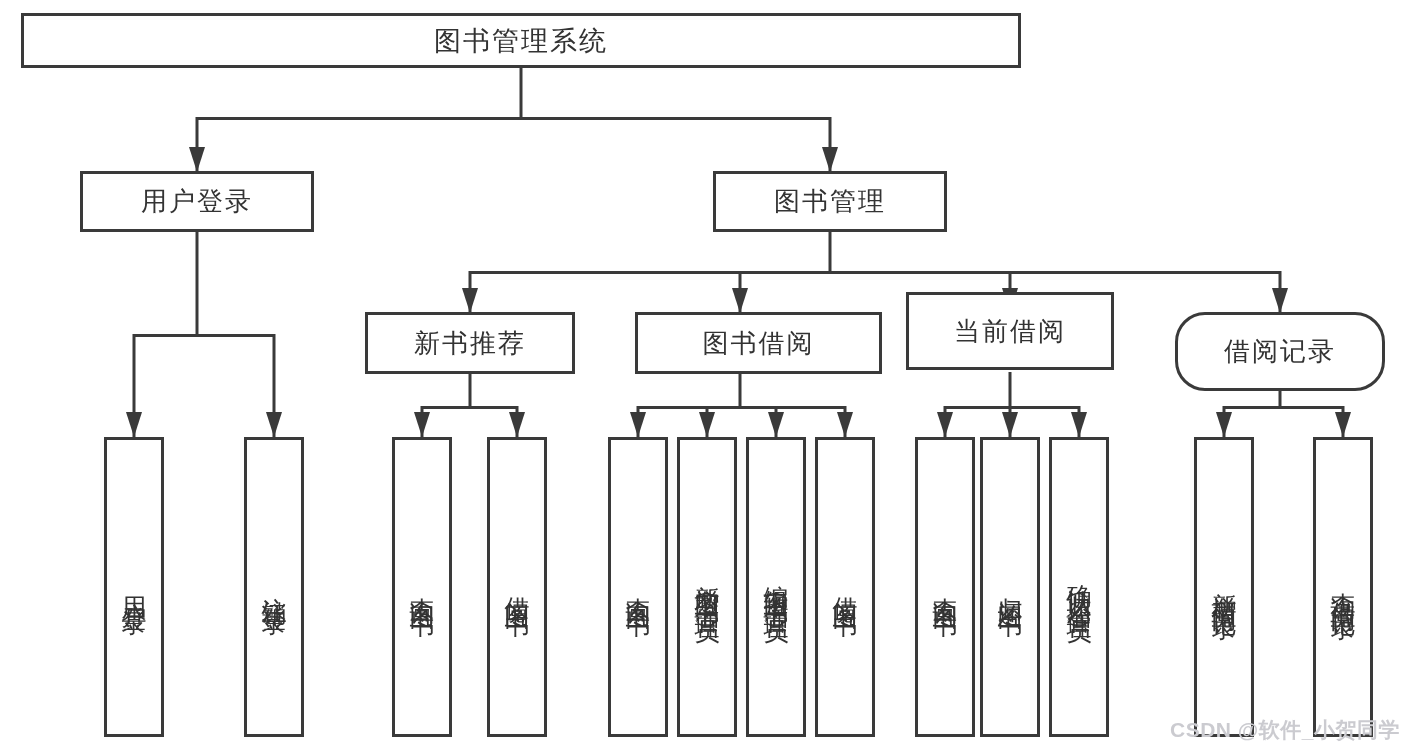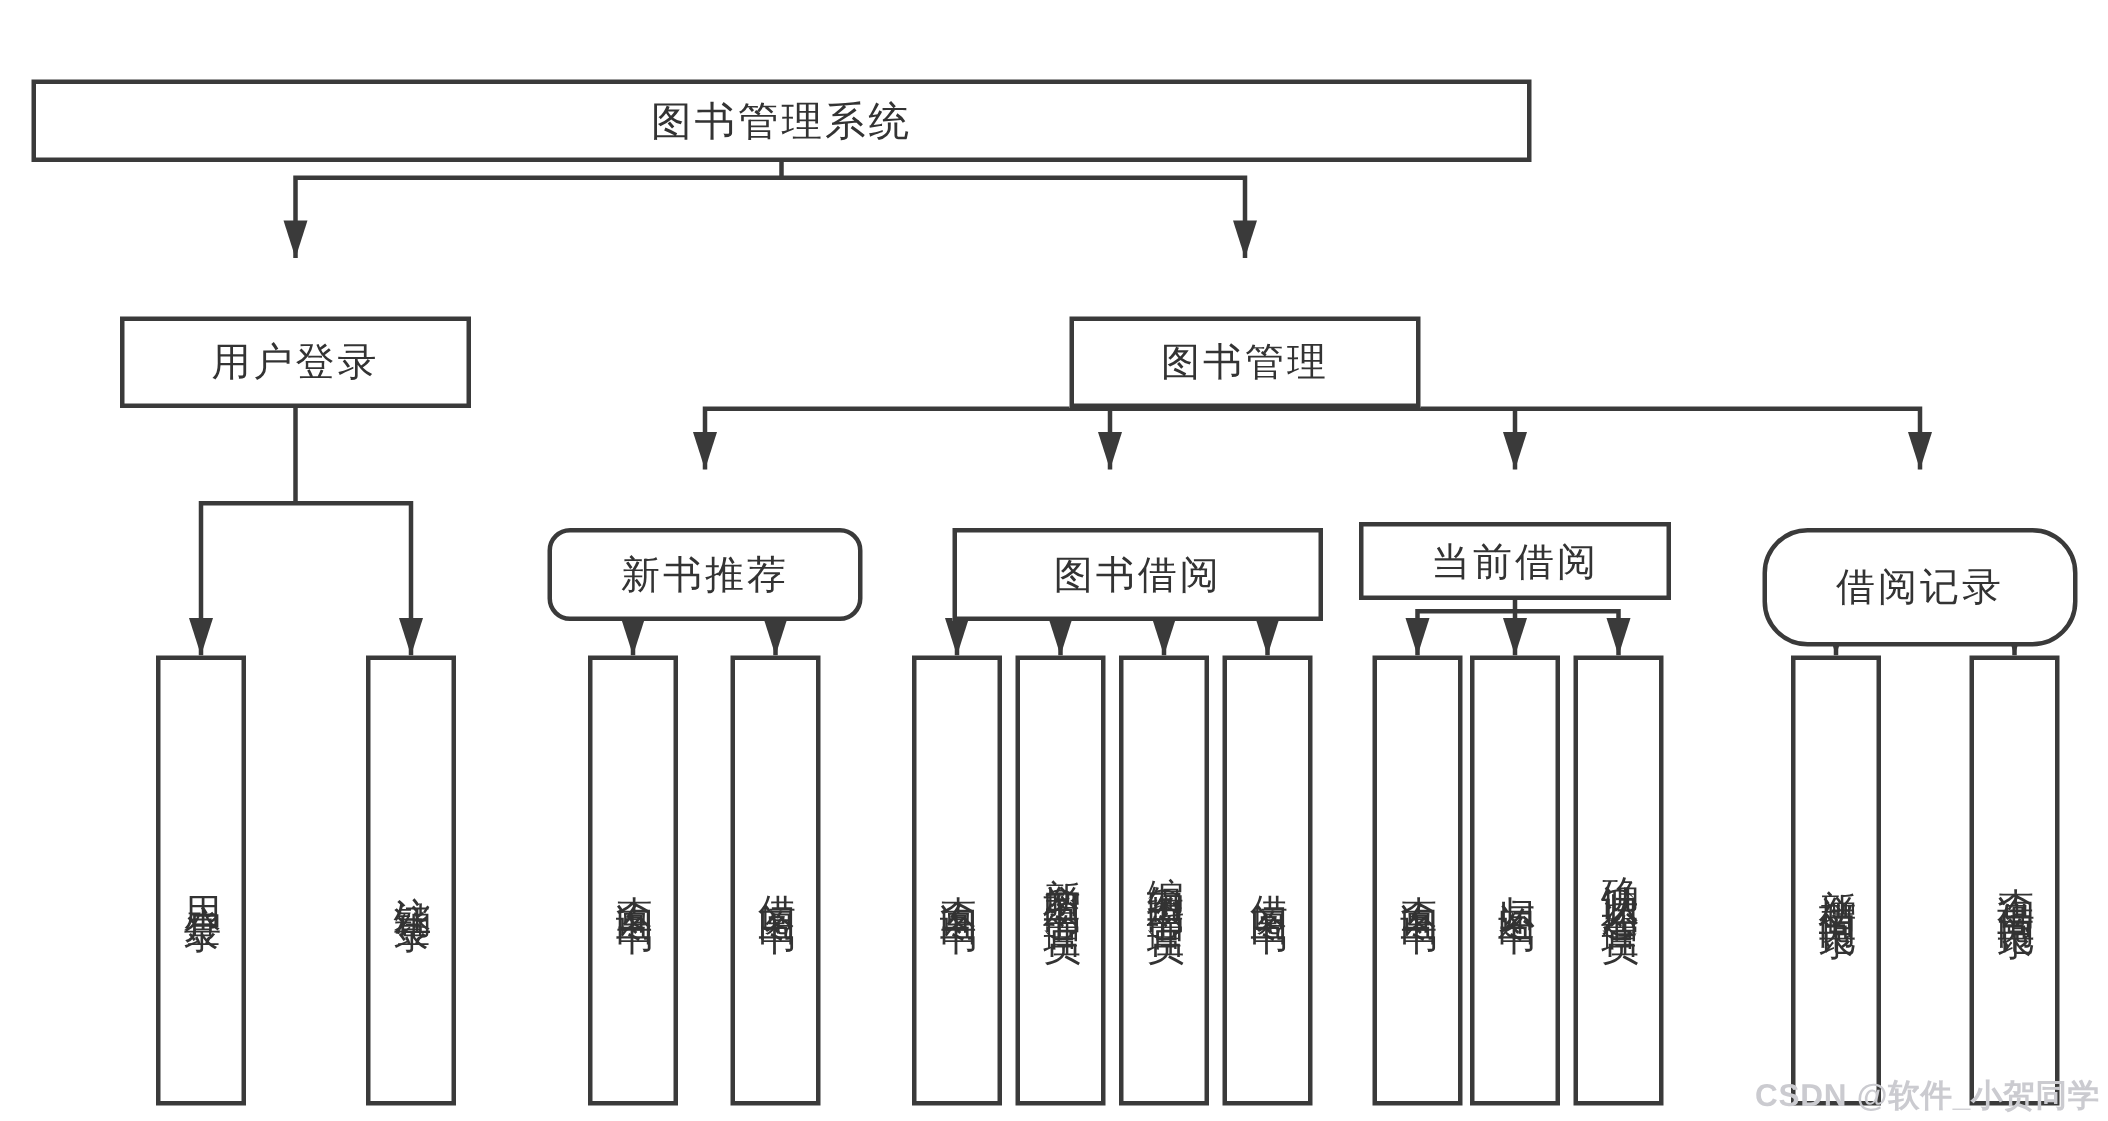--- a/index.html
+++ b/index.html
@@ -29,21 +29,20 @@
     color: #333333;
     display: flex;
     align-items: center;
     justify-content: center;
     z-index: 2;
   }
   .node-h {
     font-size: 26px;
     letter-spacing: 2px;
     white-space: nowrap;
-    margin-top: 40px;
   }
   .node-root {
     font-size: 27px;
   }
   .node-v {
     writing-mode: vertical-rl;
     text-orientation: mixed;
     font-size: 25px;
     letter-spacing: 5px;
     line-height: 1;
@@ -106,23 +105,23 @@
       <polygon points="1216,412 1232,412 1224,437"></polygon>
       <polygon points="1335,412 1351,412 1343,437"></polygon>
     </g>
   </svg>
 
   <div class="node node-h node-root" style="left:21px; top:13px; width:1000px; height:55px;">图书管理系统</div>
 
   <div class="node node-h" style="left:80px; top:171px; width:234px; height:61px;">用户登录</div>
   <div class="node node-h" style="left:713px; top:171px; width:234px; height:61px;text-align:right;">图书管理</div>
 
-  <div class="node node-h" style="left:365px; top:312px; width:210px; height:62px;border-radius:15px;">新书推荐</div>
+  <div class="node node-h" style="left:365px; top:312px; width:210px; height:62px;">新书推荐</div>
   <div class="node node-h" style="left:635px; top:312px; width:247px; height:62px;">图书借阅</div>
-  <div class="node node-h" style="left:906px; top:308px; width:208px; height:52px;">当前借阅</div>
+  <div class="node node-h" style="left:906px; top:292px; width:208px; height:78px;">当前借阅</div>
   <div class="node node-h" style="left:1175px; top:312px; width:210px; height:79px;border-radius:30px;">借阅记录</div>
 
   <div class="node node-v" style="left:104px; top:437px; width:60px; height:300px;">用户登录</div>
   <div class="node node-v" style="left:244px; top:437px; width:60px; height:300px;">注销登录</div>
 
   <div class="node node-v" style="left:392px; top:437px; width:60px; height:300px;">查询图书</div>
   <div class="node node-v" style="left:487px; top:437px; width:60px; height:300px;">借阅图书</div>
 
   <div class="node node-v" style="left:608px; top:437px; width:60px; height:300px;">查询图书</div>
   <div class="node node-v" style="left:677px; top:437px; width:60px; height:300px;">新增图书（管理员）</div>

